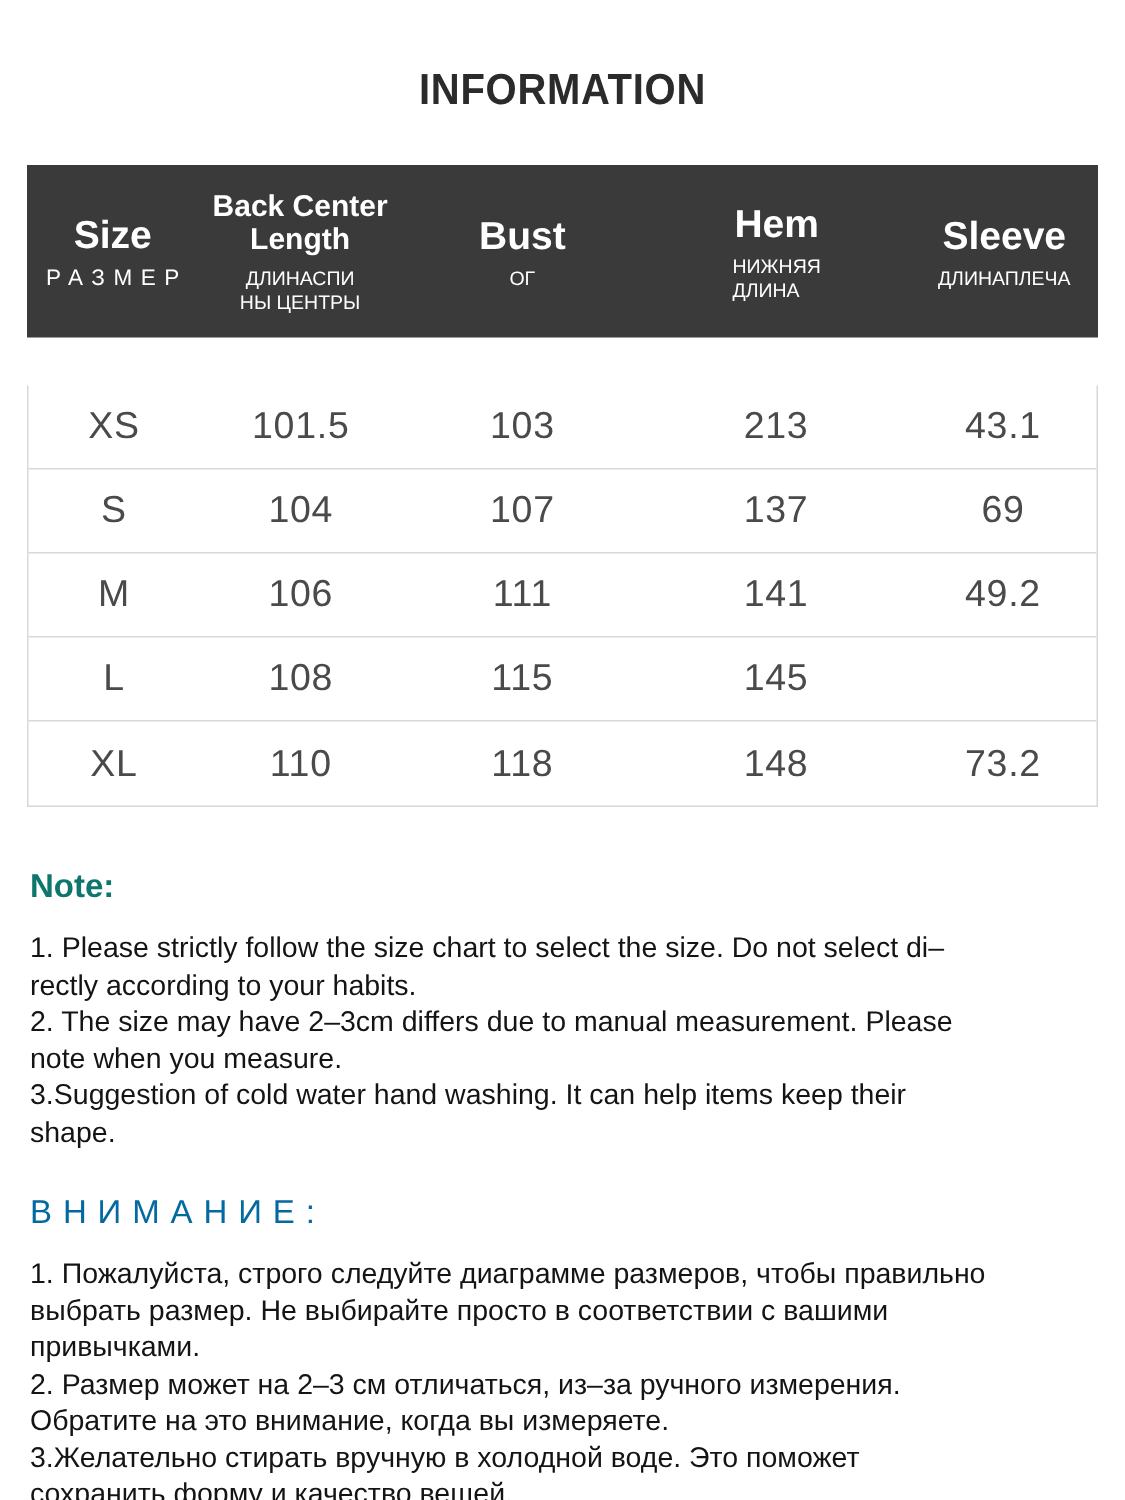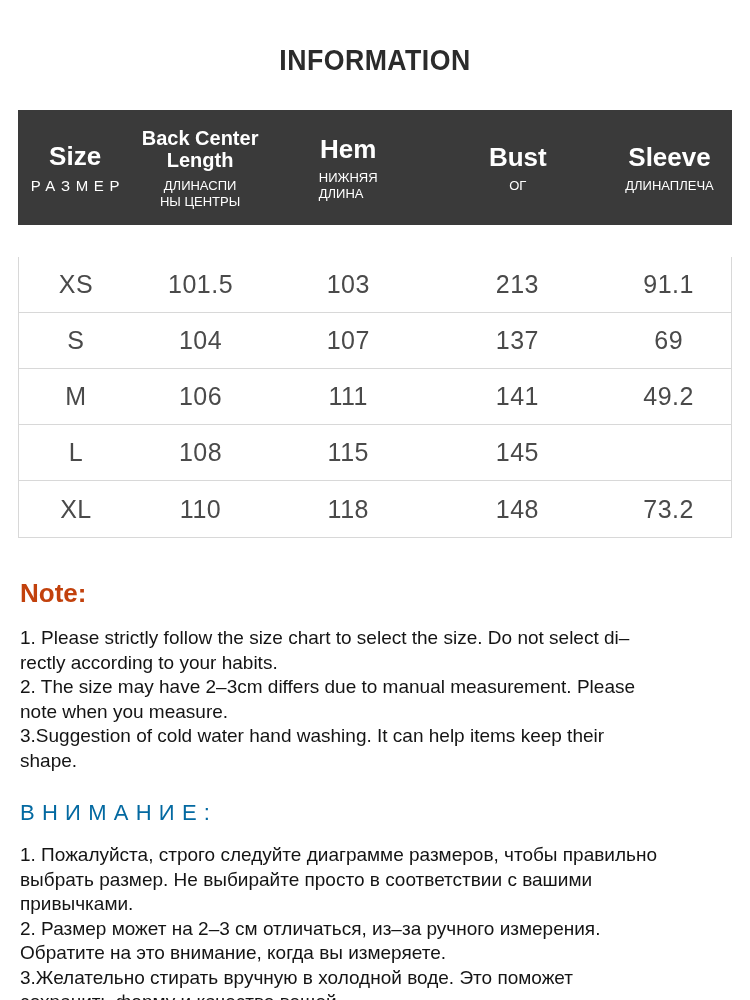--- a/index.html
+++ b/index.html
@@ -97,23 +97,23 @@
     font-weight: 300;
     color: var(--number-text);
     letter-spacing: 0.5px;
   }
 
   .notes {
     padding: 0 20px;
   }
   .note-heading {
     margin-top: 40px;
-    font-size: 26px;
+    font-size: 22px;
     font-weight: 700;
-    color: #c2410c;
+    color: #0f766e;
   }
   .para-block { margin-top: 17px; }
   .para {
     margin: 0;
     font-size: 19px;
     line-height: 1.29;
     white-space: pre-line;
     color: var(--body-text);
   }
   .attention-heading {
@@ -137,42 +137,42 @@
       <div class="hcell">
         <div class="en-big">Size</div>
         <div class="ru-sub ru-spaced">РАЗМЕР</div>
       </div>
       <div class="hcell">
         <div class="en-med">Back Center Length</div>
         <div class="ru-sub">ДЛИНАСПИ
 НЫ ЦЕНТРЫ</div>
       </div>
       <div class="hcell">
+        <div class="en-big">Bust</div>
+        <div class="ru-sub">ОГ</div>
+      </div>
+      <div class="hcell">
         <div class="en-big">Hem</div>
         <div class="ru-sub ru-left">НИЖНЯЯ
 ДЛИНА</div>
-      </div>
-      <div class="hcell">
-        <div class="en-big">Bust</div>
-        <div class="ru-sub">ОГ</div>
       </div>
       <div class="hcell">
         <div class="en-big">Sleeve</div>
         <div class="ru-sub">ДЛИНАПЛЕЧА</div>
       </div>
     </div>
 
     <div class="table-body" id="table-body">
 
         <div class="grid-row trow">
           <div class="tcell">XS</div>
           <div class="tcell">101.5</div>
           <div class="tcell">103</div>
           <div class="tcell">213</div>
-          <div class="tcell">91.1</div>
+          <div class="tcell">43.1</div>
         </div>
 
         <div class="grid-row trow">
           <div class="tcell">S</div>
           <div class="tcell">104</div>
           <div class="tcell">107</div>
           <div class="tcell">137</div>
           <div class="tcell">69</div>
         </div>
 

